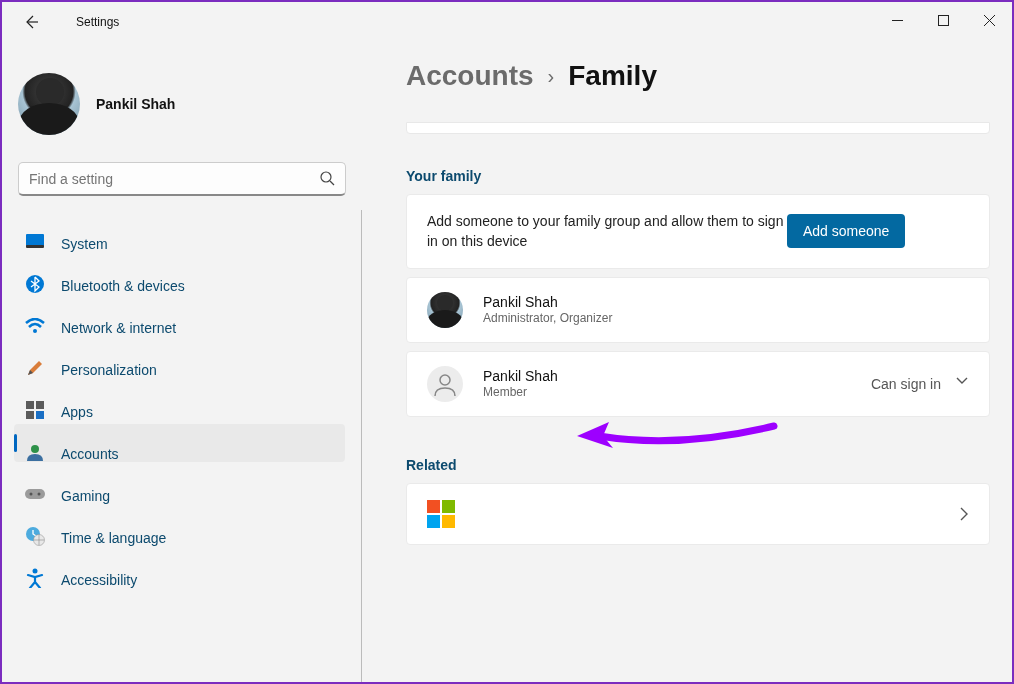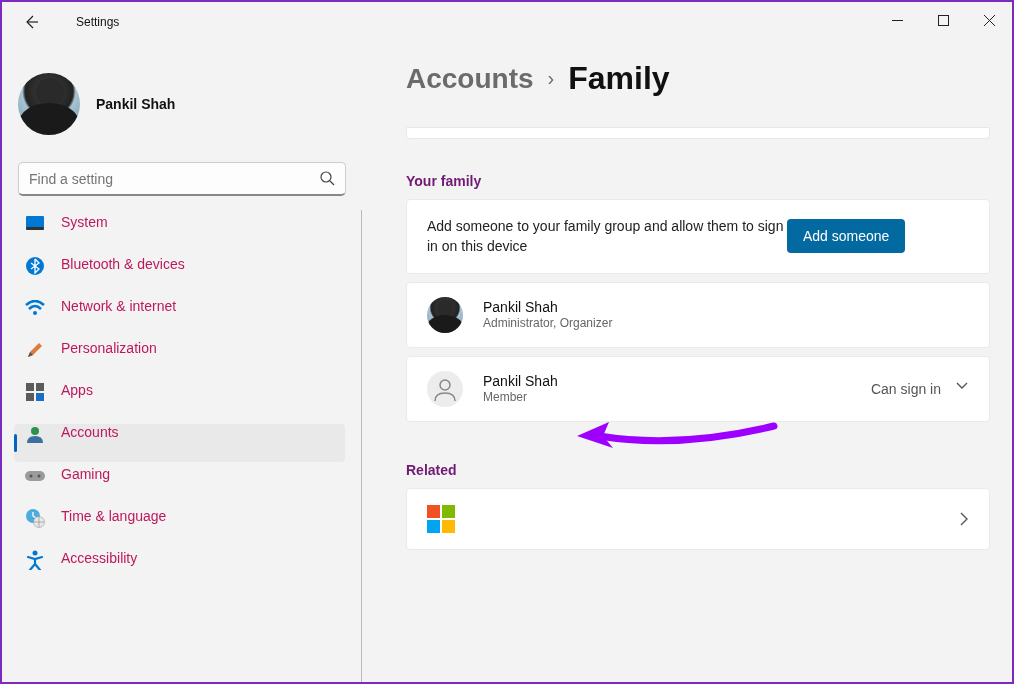--- a/index.html
+++ b/index.html
@@ -101,28 +101,28 @@
   .nav {
     border-right: 1px solid #bbb;
     margin-right: 0px;
     padding-right: 0;
     flex:1;
   }
   .nav-item {
     height: 38px;
     margin: 4px 16px 4px 12px;
     display: flex;
-    align-items: flex-start;
+    align-items: flex-end;
     gap: 16px;
     border-radius: 4px;
     padding-left: 11px;
     cursor: pointer;
     position: relative;
     font-size: 14px;
-    color: #be185d;
+    color: #0c4a6e;
   }
   .nav-item.active {
     background: #e9e9e9;
   }
   .nav-item.active::before {
     content: "";
     position: absolute;
     left: 0; top: 10px;
     width: 3px; height: 18px;
     background: #0067c0;
@@ -130,29 +130,29 @@
   }
   .nav-icon { width: 20px; height: 20px; display:flex;align-items:center;justify-content:center;}
   
   .main { flex: 1; padding: 18px 22px 0 44px; overflow:hidden;}
   .breadcrumb {
     display:flex; align-items:center; gap: 14px;
     margin-bottom: 30px;
   }
   .bc-parent { font-size: 28px; font-weight: 600; color: #6b6b6b; cursor:pointer;}
   .bc-sep { color:#6b6b6b; font-size: 20px;}
-  .bc-current { font-size: 32px; font-weight: 600; color: #111;}
+  .bc-current { font-size: 28px; font-weight: 600; color: #111;}
   .sliver {
     height: 12px;
     background: #fff;
     border: 1px solid #e8e8e8;
     border-radius: 0 0 4px 4px;
     margin-bottom: 34px;
   }
-  .section-label { font-size: 14px; font-weight: 600; color:#701a75; margin-bottom: 10px;}
+  .section-label { font-size: 14px; font-weight: 600; color:#0c4a6e; margin-bottom: 10px;}
   .card {
     background: #fff;
     border: 1px solid #eaeaea;
     border-radius: 4px;
     padding: 16px 20px;
     display:flex;
     align-items:center;
     margin-bottom: 4px;
   }
   .card .text { flex:1; font-size:14px; color:#222; line-height:1.45;}

